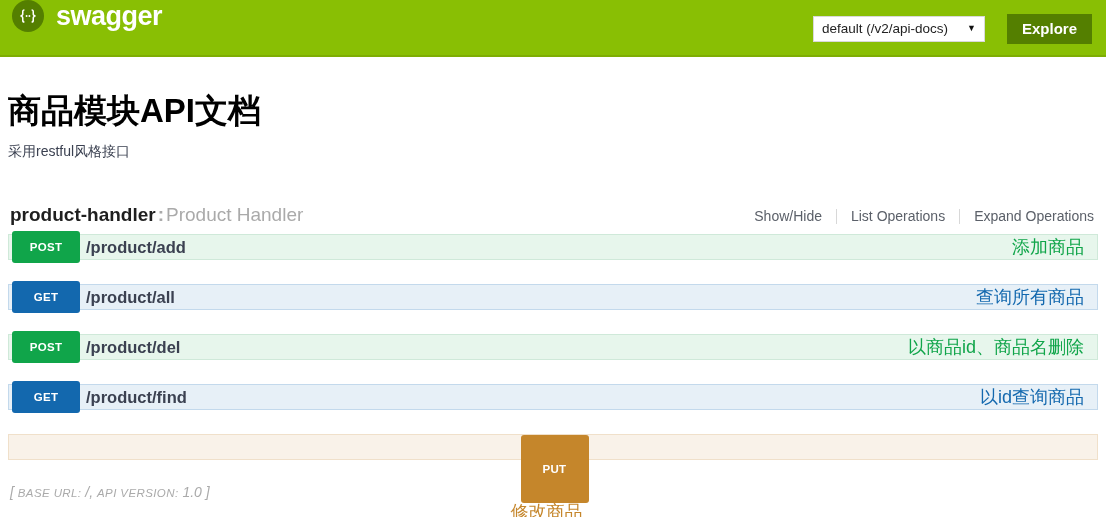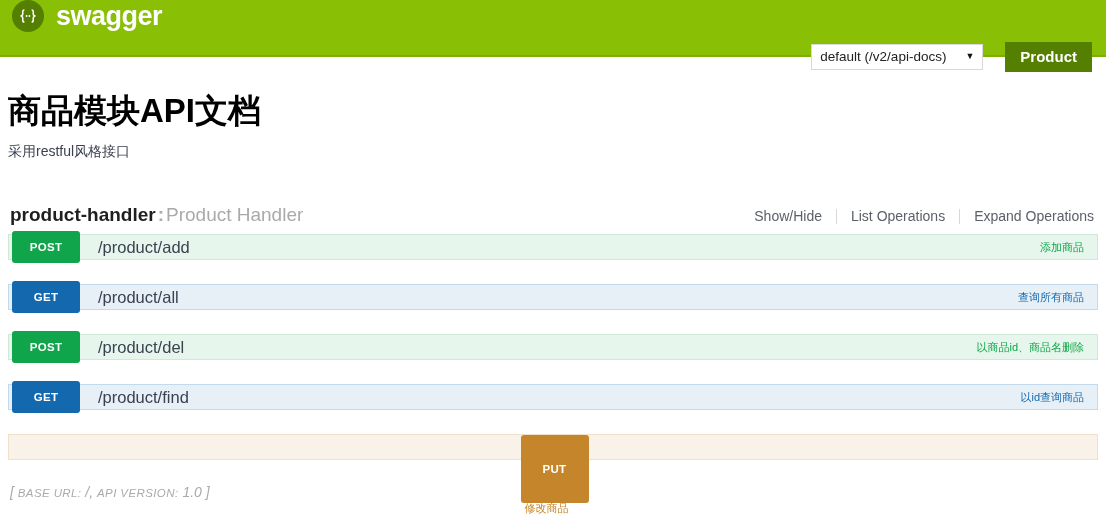--- a/index.html
+++ b/index.html
@@ -50,21 +50,20 @@
   }
 
   .topbar-right {
     position: absolute;
     right: 14px;
     top: 0;
     height: 57px;
     display: flex;
     align-items: center;
     gap: 22px;
-    margin-top: 28px;
   }
   .api-select {
     background: #ffffff;
     border: 1px solid #d9d9d9;
     height: 26px;
     min-width: 172px;
     padding: 0 8px;
     font-size: 13.5px;
     color: #222222;
     font-family: "Liberation Sans", sans-serif;
@@ -171,29 +170,30 @@
     font-size: 11.5px;
     font-weight: bold;
     letter-spacing: 0.3px;
     display: flex;
     align-items: center;
     justify-content: center;
     text-transform: uppercase;
   }
   .op-path {
     flex: 1 1 auto;
-    padding-left: 18px;
+    padding-left: 6px;
     font-size: 16.5px;
     color: #3b4151;
     line-height: 1;
+    font-weight: bold;
   }
   .op-desc {
     flex: 0 0 auto;
     padding-right: 13px;
-    font-size: 11px;
+    font-size: 18px;
     text-align: right;
     line-height: 1;
   }
 
   
   .op-row.post { background: #e7f6ec; border-color: #cfe9d9; }
   .op-row.post .op-method { background: #10a54a; }
   .op-row.post .op-desc { color: #10a54a; }
 
   .op-row.get { background: #e7f0f7; border-color: #c3d9ec; }
@@ -234,21 +234,21 @@
       </svg>
     </span>
     <span class="brand-text">swagger</span>
   </div>
 
   <div class="topbar-right">
     <div class="api-select">
       <span>default (/v2/api-docs)</span>
       <span class="caret">▼</span>
     </div>
-    <button class="explore-btn">Product</button>
+    <button class="explore-btn">Explore</button>
   </div>
 </div>
 
 <div class="content">
 
   <div class="info-block">
     <h1 class="api-title">商品模块API文档</h1>
     <p class="api-subtitle">采用restful风格接口</p>
   </div>
 

